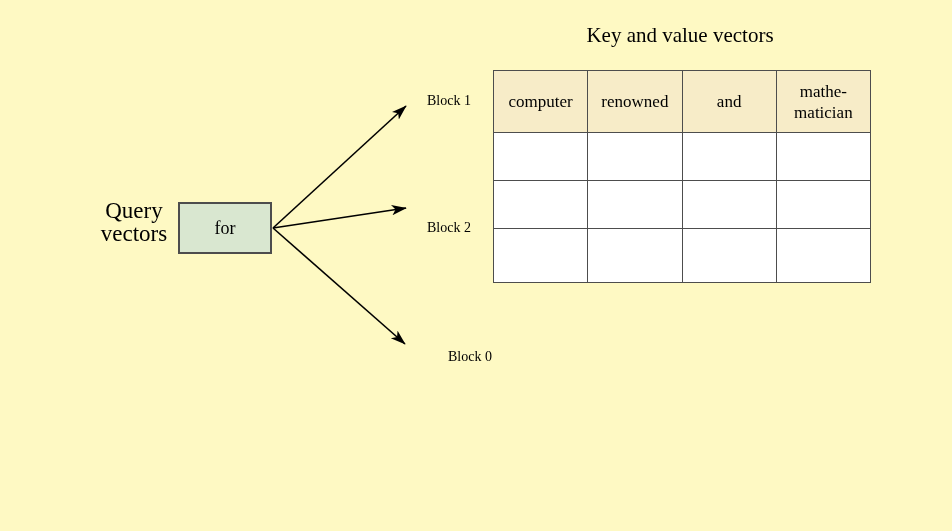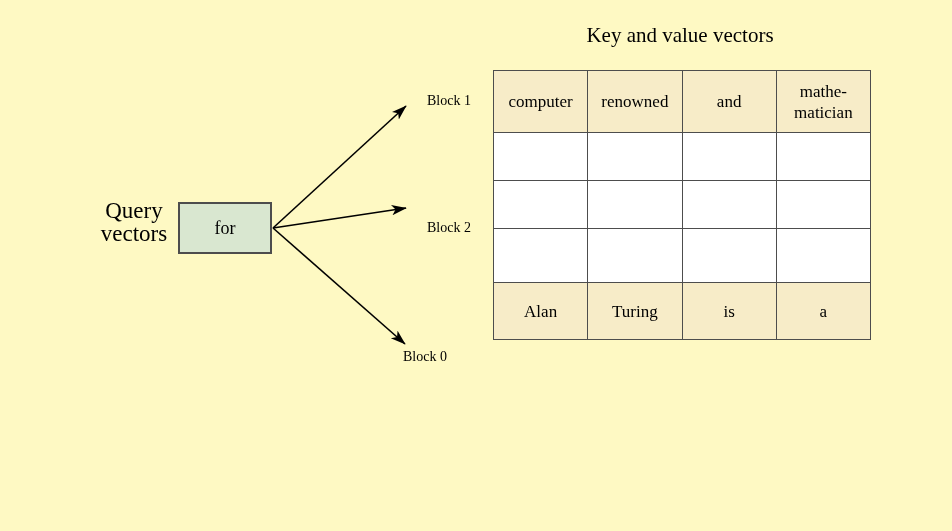--- a/index.html
+++ b/index.html
@@ -79,21 +79,21 @@
     position: absolute;
     font-size: 14px;
     line-height: 21px;
     color: #000000;
     white-space: nowrap;
     text-align: center;
     width: 72px;
   }
   #block-label-1 { left: 413px; top: 90px; }
   #block-label-2 { left: 413px; top: 193px; margin-top: 24px; }
-  #block-label-0 { left: 389px; top: 346px; }
+  #block-label-0 { left: 434px; top: 346px; }
 
   
   #kv-grid {
     position: absolute;
     left: 493px;
     top: 70px;
     border-collapse: collapse;
     table-layout: fixed;
     width: 373px;
   }
@@ -204,30 +204,16 @@
         <td>
             <span class="cell-text"></span>
           </td>
         <td>
             <span class="cell-text"></span>
           </td>
         <td>
             <span class="cell-text"></span>
           </td>
       </tr>
-      <tr class="r5">
-        <td class="filled">
-            <span class="cell-text">Alan</span>
-          </td>
-        <td class="filled">
-            <span class="cell-text">Turing</span>
-          </td>
-        <td class="filled">
-            <span class="cell-text">is</span>
-          </td>
-        <td class="filled">
-            <span class="cell-text">a</span>
-          </td>
-      </tr>
     </tbody>
   </table>
 
 </div>
 
 </body></html>

